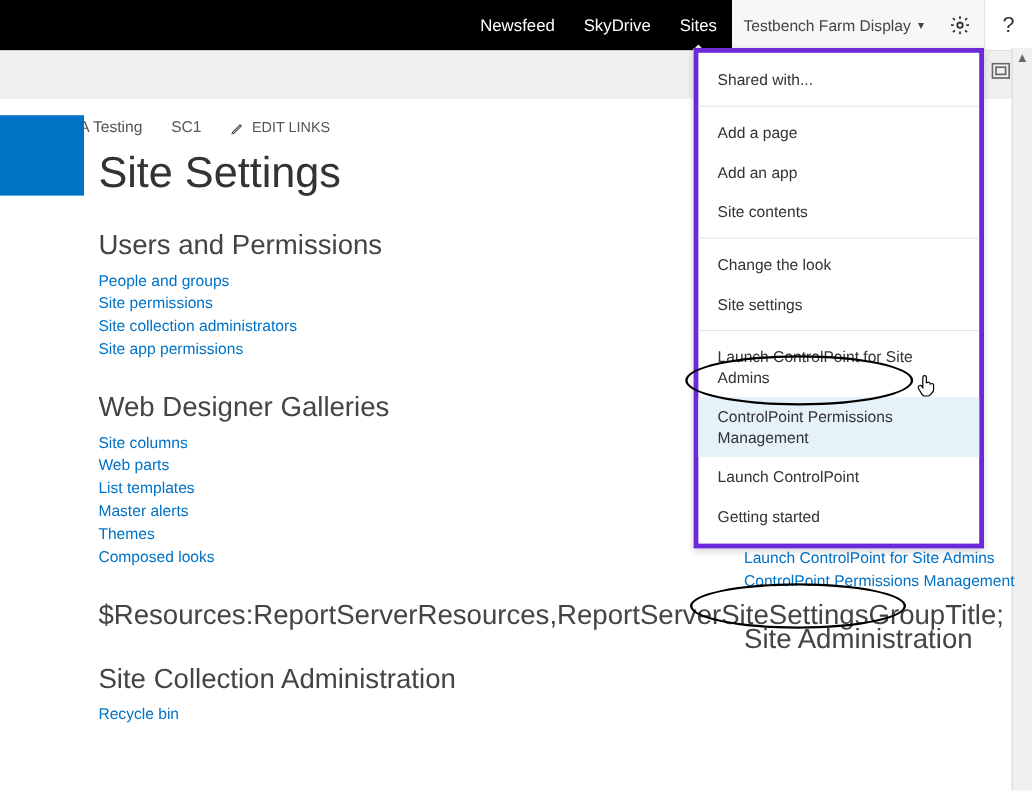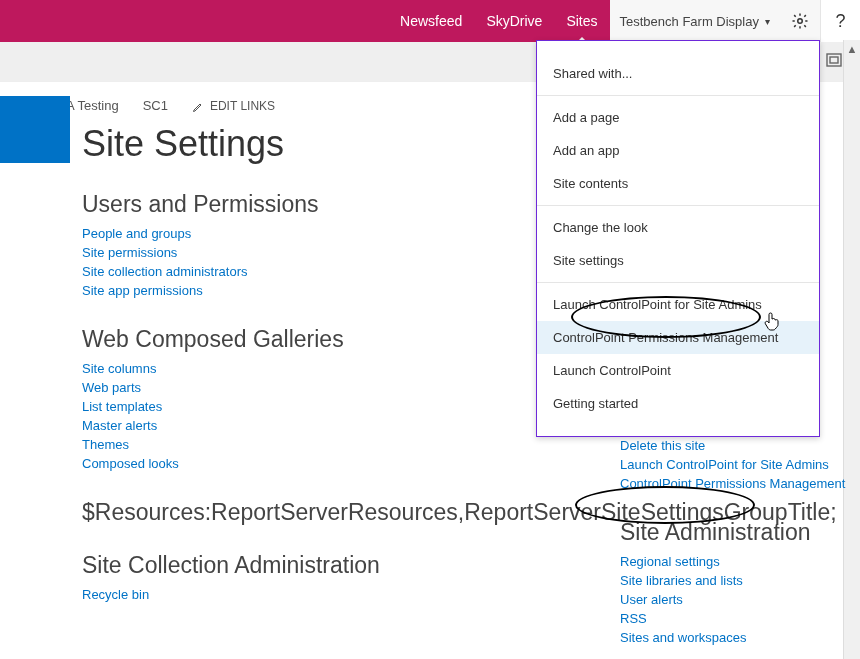--- a/index.html
+++ b/index.html
@@ -8,21 +8,21 @@
     font-size: 13px;
     color: #333;
     background: #fff;
     width: 860px;
     height: 659px;
     overflow: hidden;
     position: relative;
   }
   .suite-bar {
     height: 42px;
-    background: #be185d;
+    background: #000000;
     display: flex;
     align-items: stretch;
     justify-content: flex-end;
     color: #fff;
     font-size: 14px;
   }
   .suite-link {
     display: flex;
     align-items: center;
     padding: 0 12px;
@@ -133,26 +133,26 @@
   .cursor-hand {
     position: absolute;
     font-size: 16px;
     pointer-events: none;
   }
   
   .gear-menu {
     position: absolute;
     top: 40px;
     right: 40px;
-    width: 284px;
+    width: 242px;
     background: #fff;
-    border: 1px solid #6d28d9;
+    border: 4px solid #6d28d9;
     box-shadow: 0 2px 6px rgba(0,0,0,0.18);
     z-index: 100;
-    padding: 16px 0;
+    padding: 6px 0;
   }
   .gear-menu .menu-item {
     padding: 8px 16px;
     font-size: 13px;
     color: #333;
     cursor: pointer;
     line-height: 17px;
   }
   .gear-menu .menu-item.highlighted {
     background: #e6f2fa;
@@ -236,21 +236,21 @@
         <div class="settings-group">
           <div class="group-heading">Users and Permissions</div>
           <div class="link-list">
             <a href="#">People and groups</a>
             <a href="#">Site permissions</a>
             <a href="#">Site collection administrators</a>
             <a href="#">Site app permissions</a>
           </div>
         </div>
         <div class="settings-group">
-          <div class="group-heading">Web Composed Galleries</div>
+          <div class="group-heading">Web Designer Galleries</div>
           <div class="link-list">
             <a href="#">Site columns</a>
             <a href="#">Web parts</a>
             <a href="#">List templates</a>
             <a href="#">Master alerts</a>
             <a href="#">Themes</a>
             <a href="#">Composed looks</a>
           </div>
         </div>
         <div class="settings-group">
@@ -268,27 +268,20 @@
         <div class="settings-group">
           <div class="link-list">
             <a href="#">Reset to site definition</a>
             <a href="#">Delete this site</a>
             <a href="#">Launch ControlPoint for Site Admins</a>
             <a href="#">ControlPoint Permissions Management</a>
           </div>
         </div>
         <div class="settings-group">
           <div class="group-heading">Site Administration</div>
-          <div class="link-list">
-            <a href="#">Regional settings</a>
-            <a href="#">Site libraries and lists</a>
-            <a href="#">User alerts</a>
-            <a href="#">RSS</a>
-            <a href="#">Sites and workspaces</a>
-          </div>
         </div>
       </div>
   </div>
 
   <div class="annot-ellipse" style="left:575px; top:404px; width:180px; height:38px;"></div>
 </div>
 
 <div class="gear-menu" id="gear-menu">
     <div class="menu-item">Shared with...</div>
     <div class="sep"></div>

